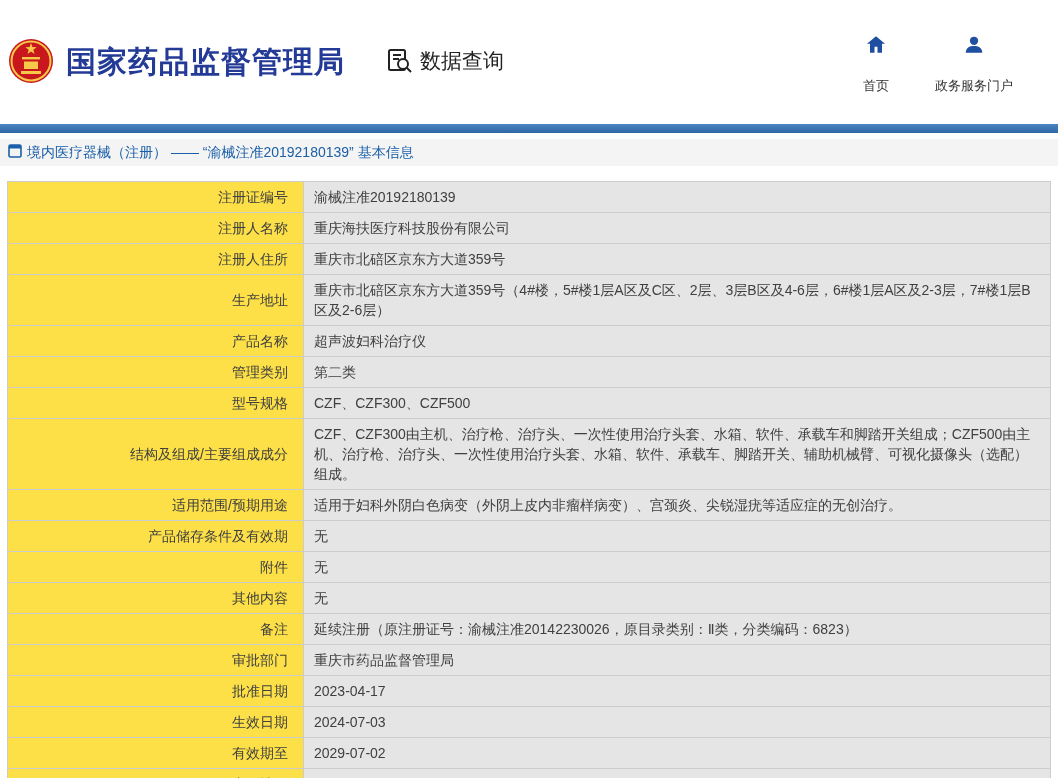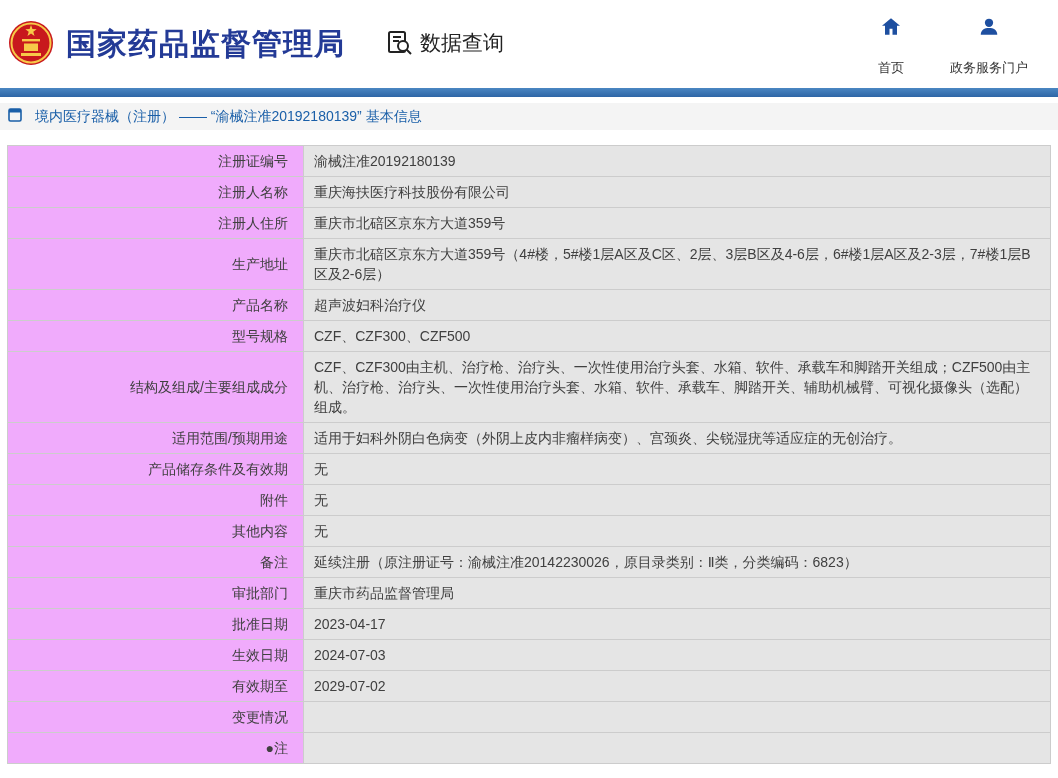--- a/index.html
+++ b/index.html
@@ -7,24 +7,24 @@
   body {
     width: 1058px;
     height: 778px;
     font-family: "Liberation Sans", "DejaVu Sans", sans-serif;
     color: #404040;
     overflow: hidden;
   }
 
   
   .site-header {
-    height: 88px;
-    display: flex;
-    align-items: center;
-    padding: 0 30px 0 8px;
+    height: 124px;
+    display: flex;
+    align-items: center;
+    padding: 0 45px 0 8px;
     background: #ffffff;
   }
   .logo-title {
     display: flex;
     align-items: center;
     cursor: pointer;
   }
   .emblem { display: block; margin-top: 2px; }
   .titles { margin-left: 12px; }
   .title-cn {
@@ -76,21 +76,21 @@
   }
 
   
   .breadcrumb {
     margin-top: 6px;
     height: 27px;
     background: #f4f4f4;
     display: flex;
     align-items: center;
     padding-left: 8px;
-    gap: 13px;
+    gap: 5px;
   }
   .breadcrumb-text {
     font-size: 14px;
     color: #1a5fa8;
   }
 
   
   .info-table {
     width: 1044px;
     margin: 15px 7px 0 7px;
@@ -103,21 +103,21 @@
     font-size: 14px;
     font-weight: normal;
     line-height: 20px;
     color: #404040;
     vertical-align: middle;
   }
   .info-table th {
     width: 296px;
     text-align: right;
     padding: 5px 15px 5px 10px;
-    background: #f0abfc;
+    background: #fde047;
     white-space: nowrap;
   }
   .info-table td {
     text-align: left;
     padding: 5px 14px 5px 10px;
     background: #e5e5e5;
   }
   .info-table td:empty::before { content: "\00a0"; }
 </style>
 </head>
@@ -208,20 +208,24 @@
   <tr>
     <th>生产地址</th>
     <td>重庆市北碚区京东方大道359号（4#楼，5#楼1层A区及C区、2层、3层B区及4-6层，6#楼1层A区及2-3层，7#楼1层B区及2-6层）</td>
   </tr>
 
   <tr>
     <th>产品名称</th>
     <td>超声波妇科治疗仪</td>
   </tr>
 
+  <tr>
+    <th>管理类别</th>
+    <td>第二类</td>
+  </tr>
 
   <tr>
     <th>型号规格</th>
     <td>CZF、CZF300、CZF500</td>
   </tr>
 
   <tr>
     <th>结构及组成/主要组成成分</th>
     <td>CZF、CZF300由主机、治疗枪、治疗头、一次性使用治疗头套、水箱、软件、承载车和脚踏开关组成；CZF500由主机、治疗枪、治疗头、一次性使用治疗头套、水箱、软件、承载车、脚踏开关、辅助机械臂、可视化摄像头（选配）组成。</td>
   </tr>

